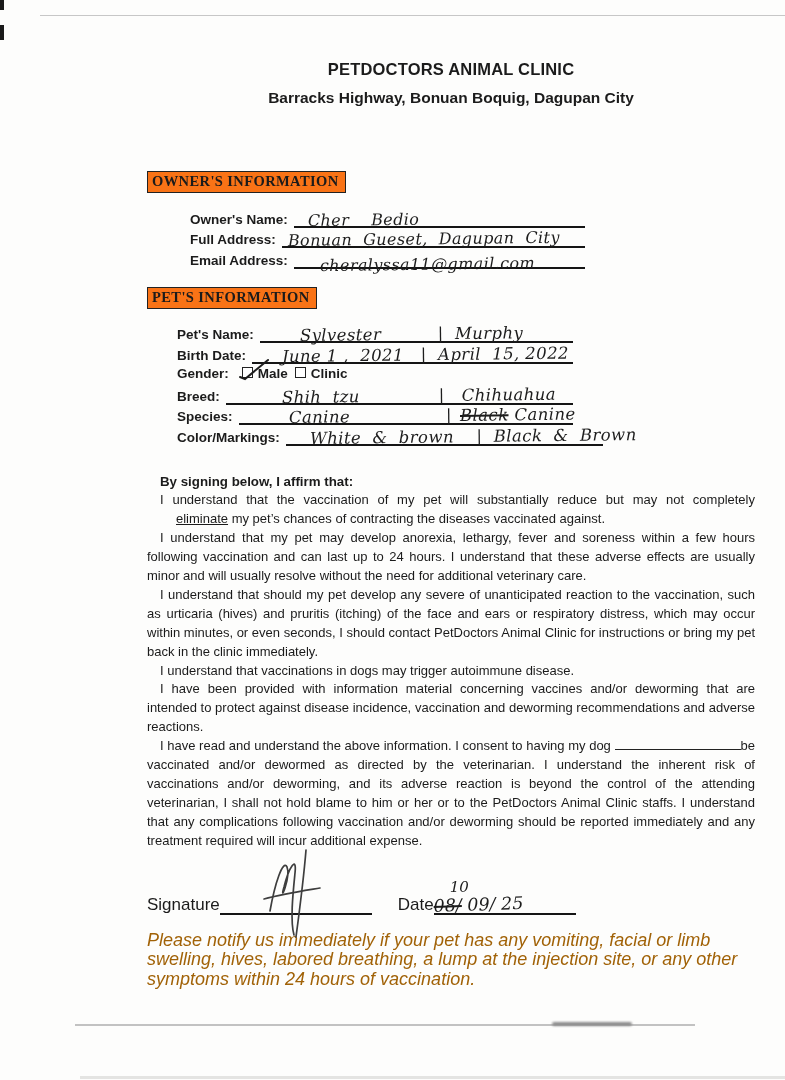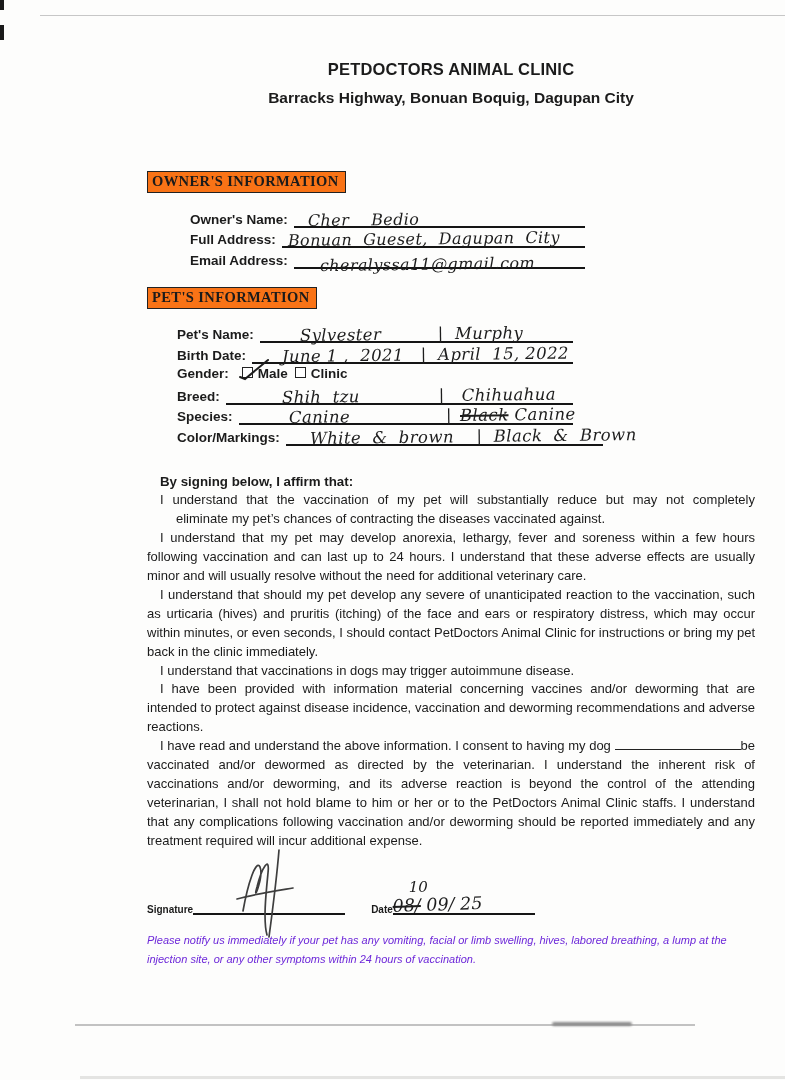--- a/index.html
+++ b/index.html
@@ -55,37 +55,37 @@
   .gender-row{align-items:center;}
   .gender-group{display:flex;align-items:flex-start;position:relative;}
   .checkbox{width:9px;height:9px;border:1.5px solid #222;margin:1px 5px 0 7px;background:#fff;}
   .gender-word{font-weight:bold;font-size:13.5px;}
   .male-check{position:absolute;left:2px;top:-9px;pointer-events:none;}
 
   
   .body-text{margin-top:27px;font-size:13px;line-height:18.9px;text-align:justify;}
   .affirm-heading{margin:0;font-weight:bold;font-size:13.3px;}
   .body-text p{margin:0;text-indent:13px;}
-  .underlined{margin-left:29px;}
+  .underlined{text-decoration:underline;margin-left:29px;}
   .dog-blank{display:inline-block;width:126px;border-bottom:1.3px solid #222;height:12px;}
 
   
   .sign-row{display:flex;align-items:flex-end;margin-top:40px;}
-  .sign-label{font-weight:bold;font-size:10px;text-align:right;}
+  .sign-label{font-weight:normal;font-size:17px;text-align:right;}
   .sig-line{position:relative;width:152px;border-bottom:2px solid #151515;height:22px;margin-right:26px;}
   .sig-scrawl{position:absolute;left:36px;bottom:-26px;}
   .date-line{position:relative;width:142px;border-bottom:2px solid #151515;height:22px;}
   .date-hand{position:absolute;left:0;bottom:-3px;font-family:"DejaVu Serif", serif;font-style:italic;
     font-size:17.5px;color:#1d1d1d;white-space:pre;transform:rotate(-2deg);transform-origin:left bottom;}
   .date-above{position:absolute;left:16px;bottom:17px;font-family:"DejaVu Serif", serif;font-style:italic;
     font-size:15px;color:#1d1d1d;}
   .date-crossed{text-decoration:line-through;text-decoration-thickness:2.2px;}
 
   
-  .notice{margin-top:16px;font-style:italic;color:#6d28d9;font-size:11px;line-height:19.5px;text-align:left;}
+  .notice{margin-top:16px;font-style:italic;color:#a16207;font-size:18px;line-height:19.5px;text-align:left;}
 </style>
 </head>
 <body>
 
 <div class="page">
 
   <div class="artifact-topline"></div>
   <div class="artifact-mark-a"></div>
   <div class="artifact-mark-b"></div>
   <div class="artifact-smudge"></div>

